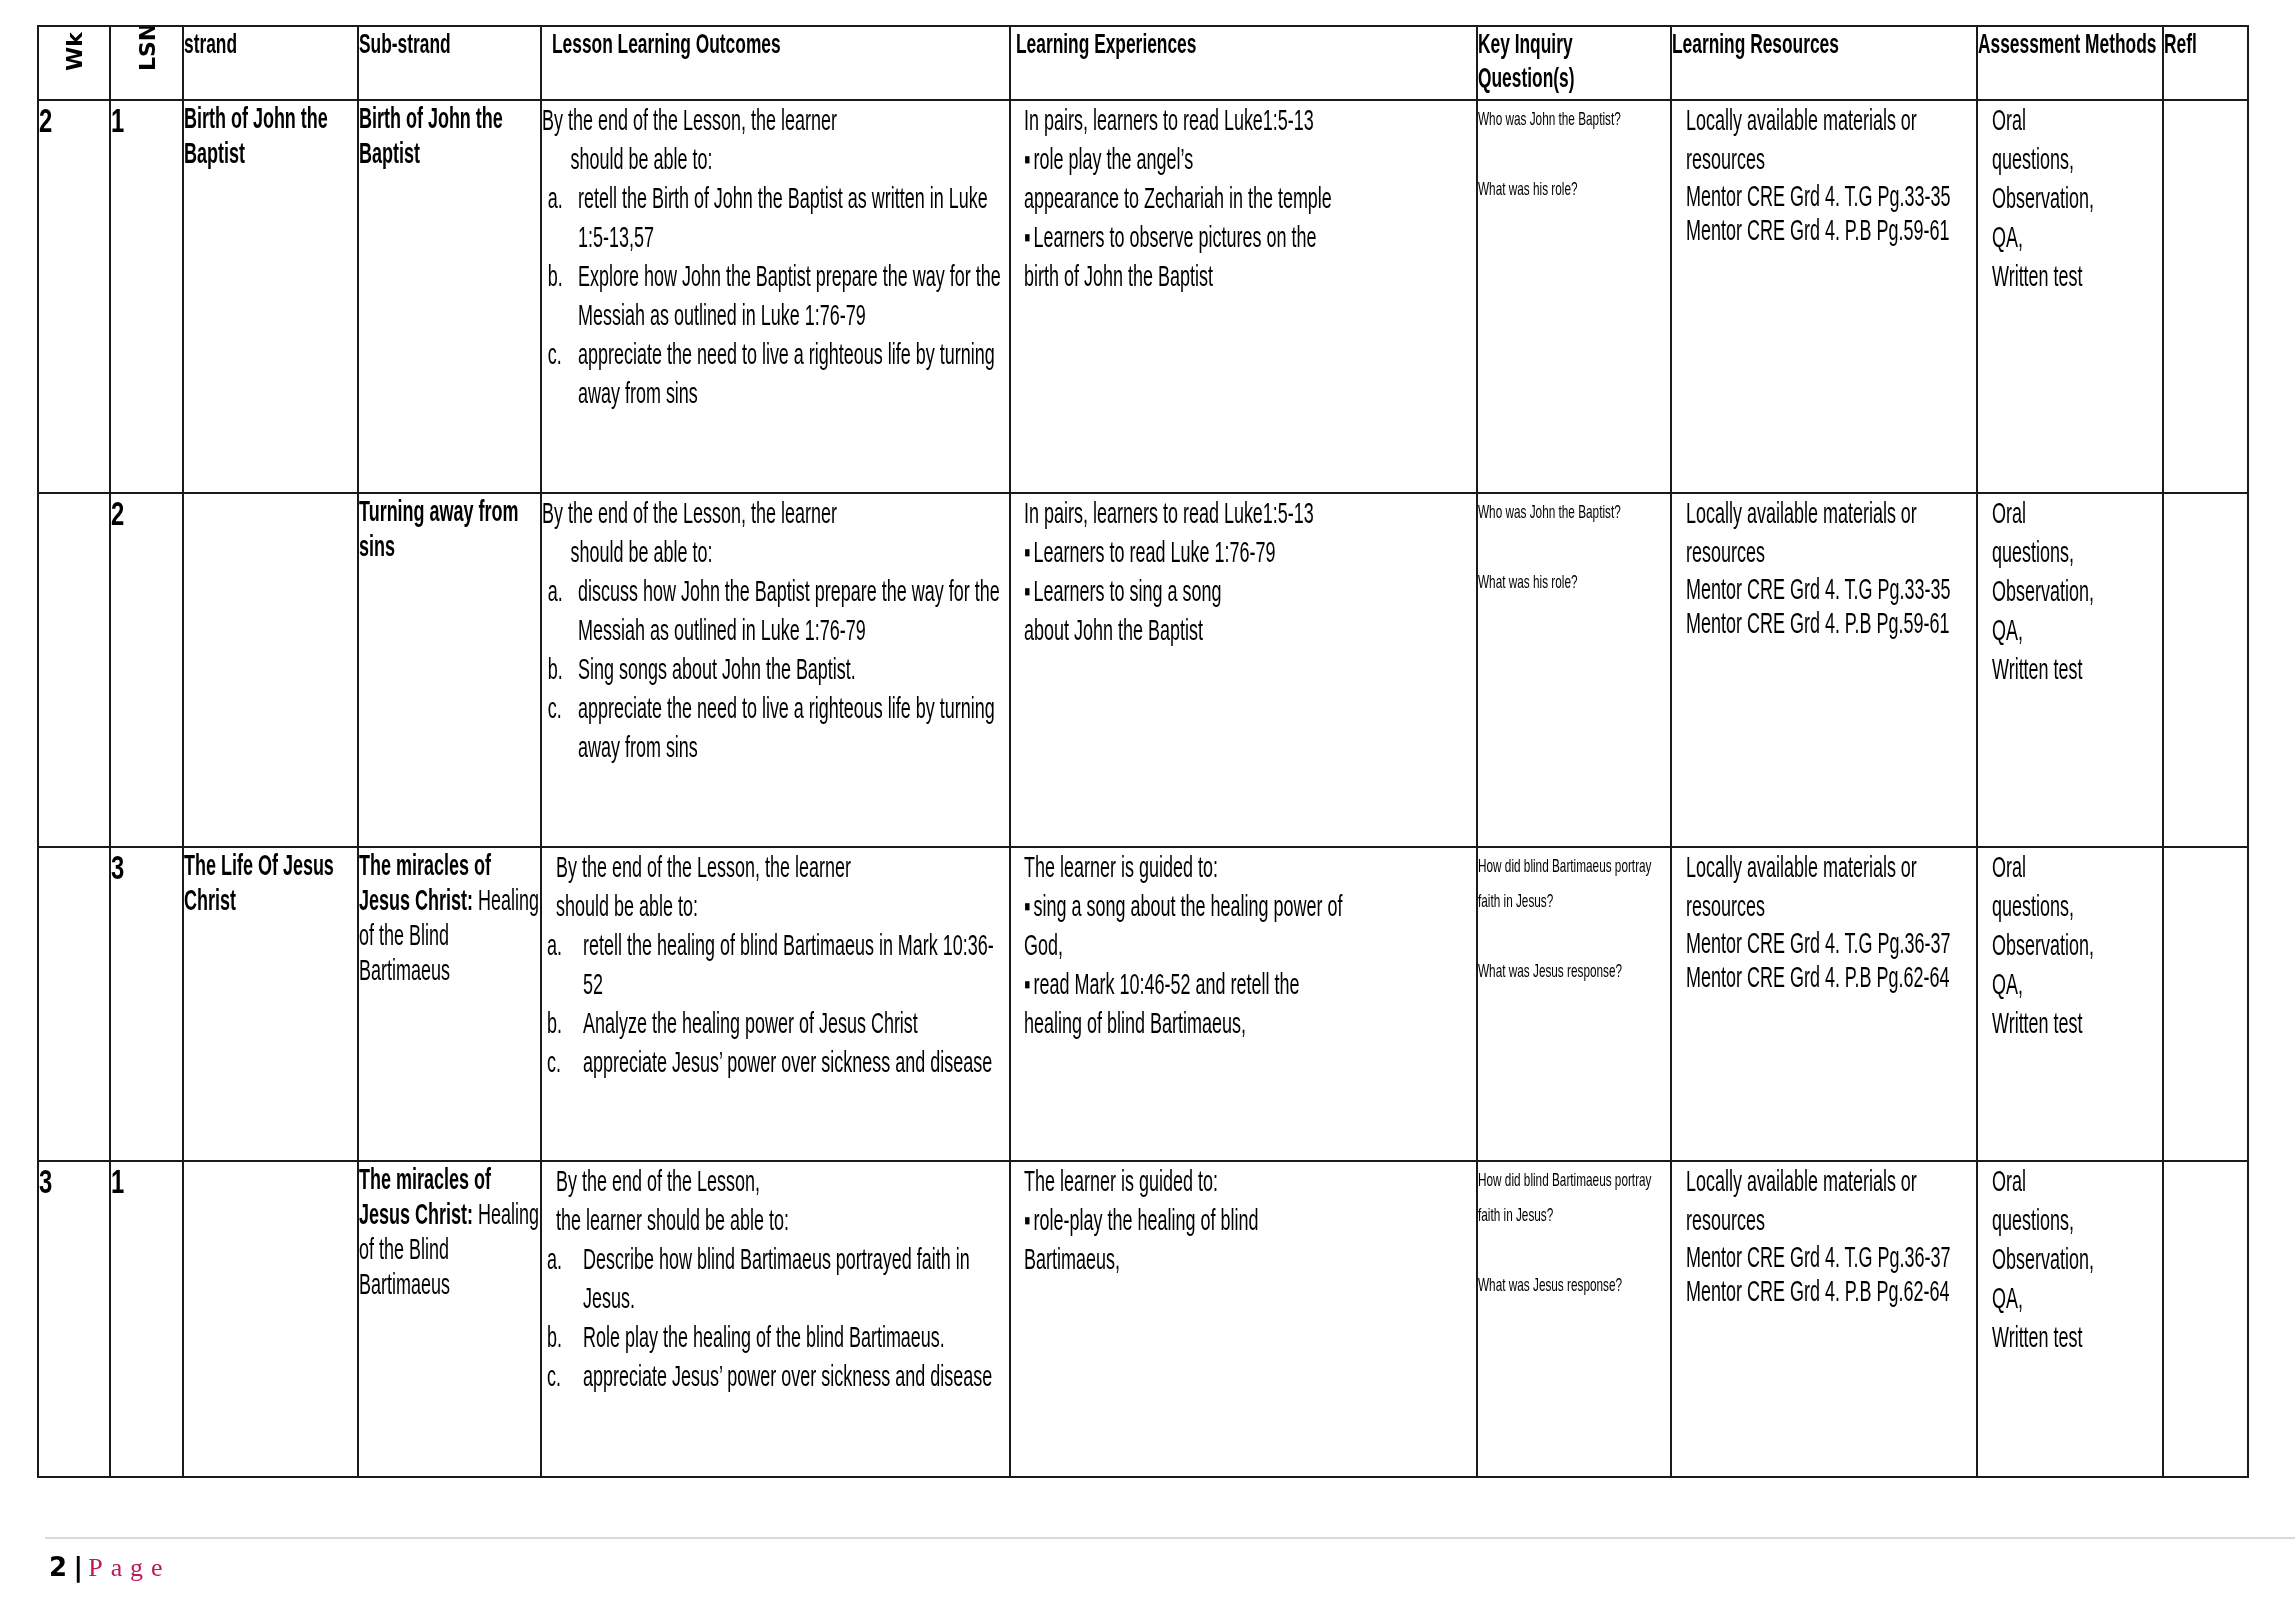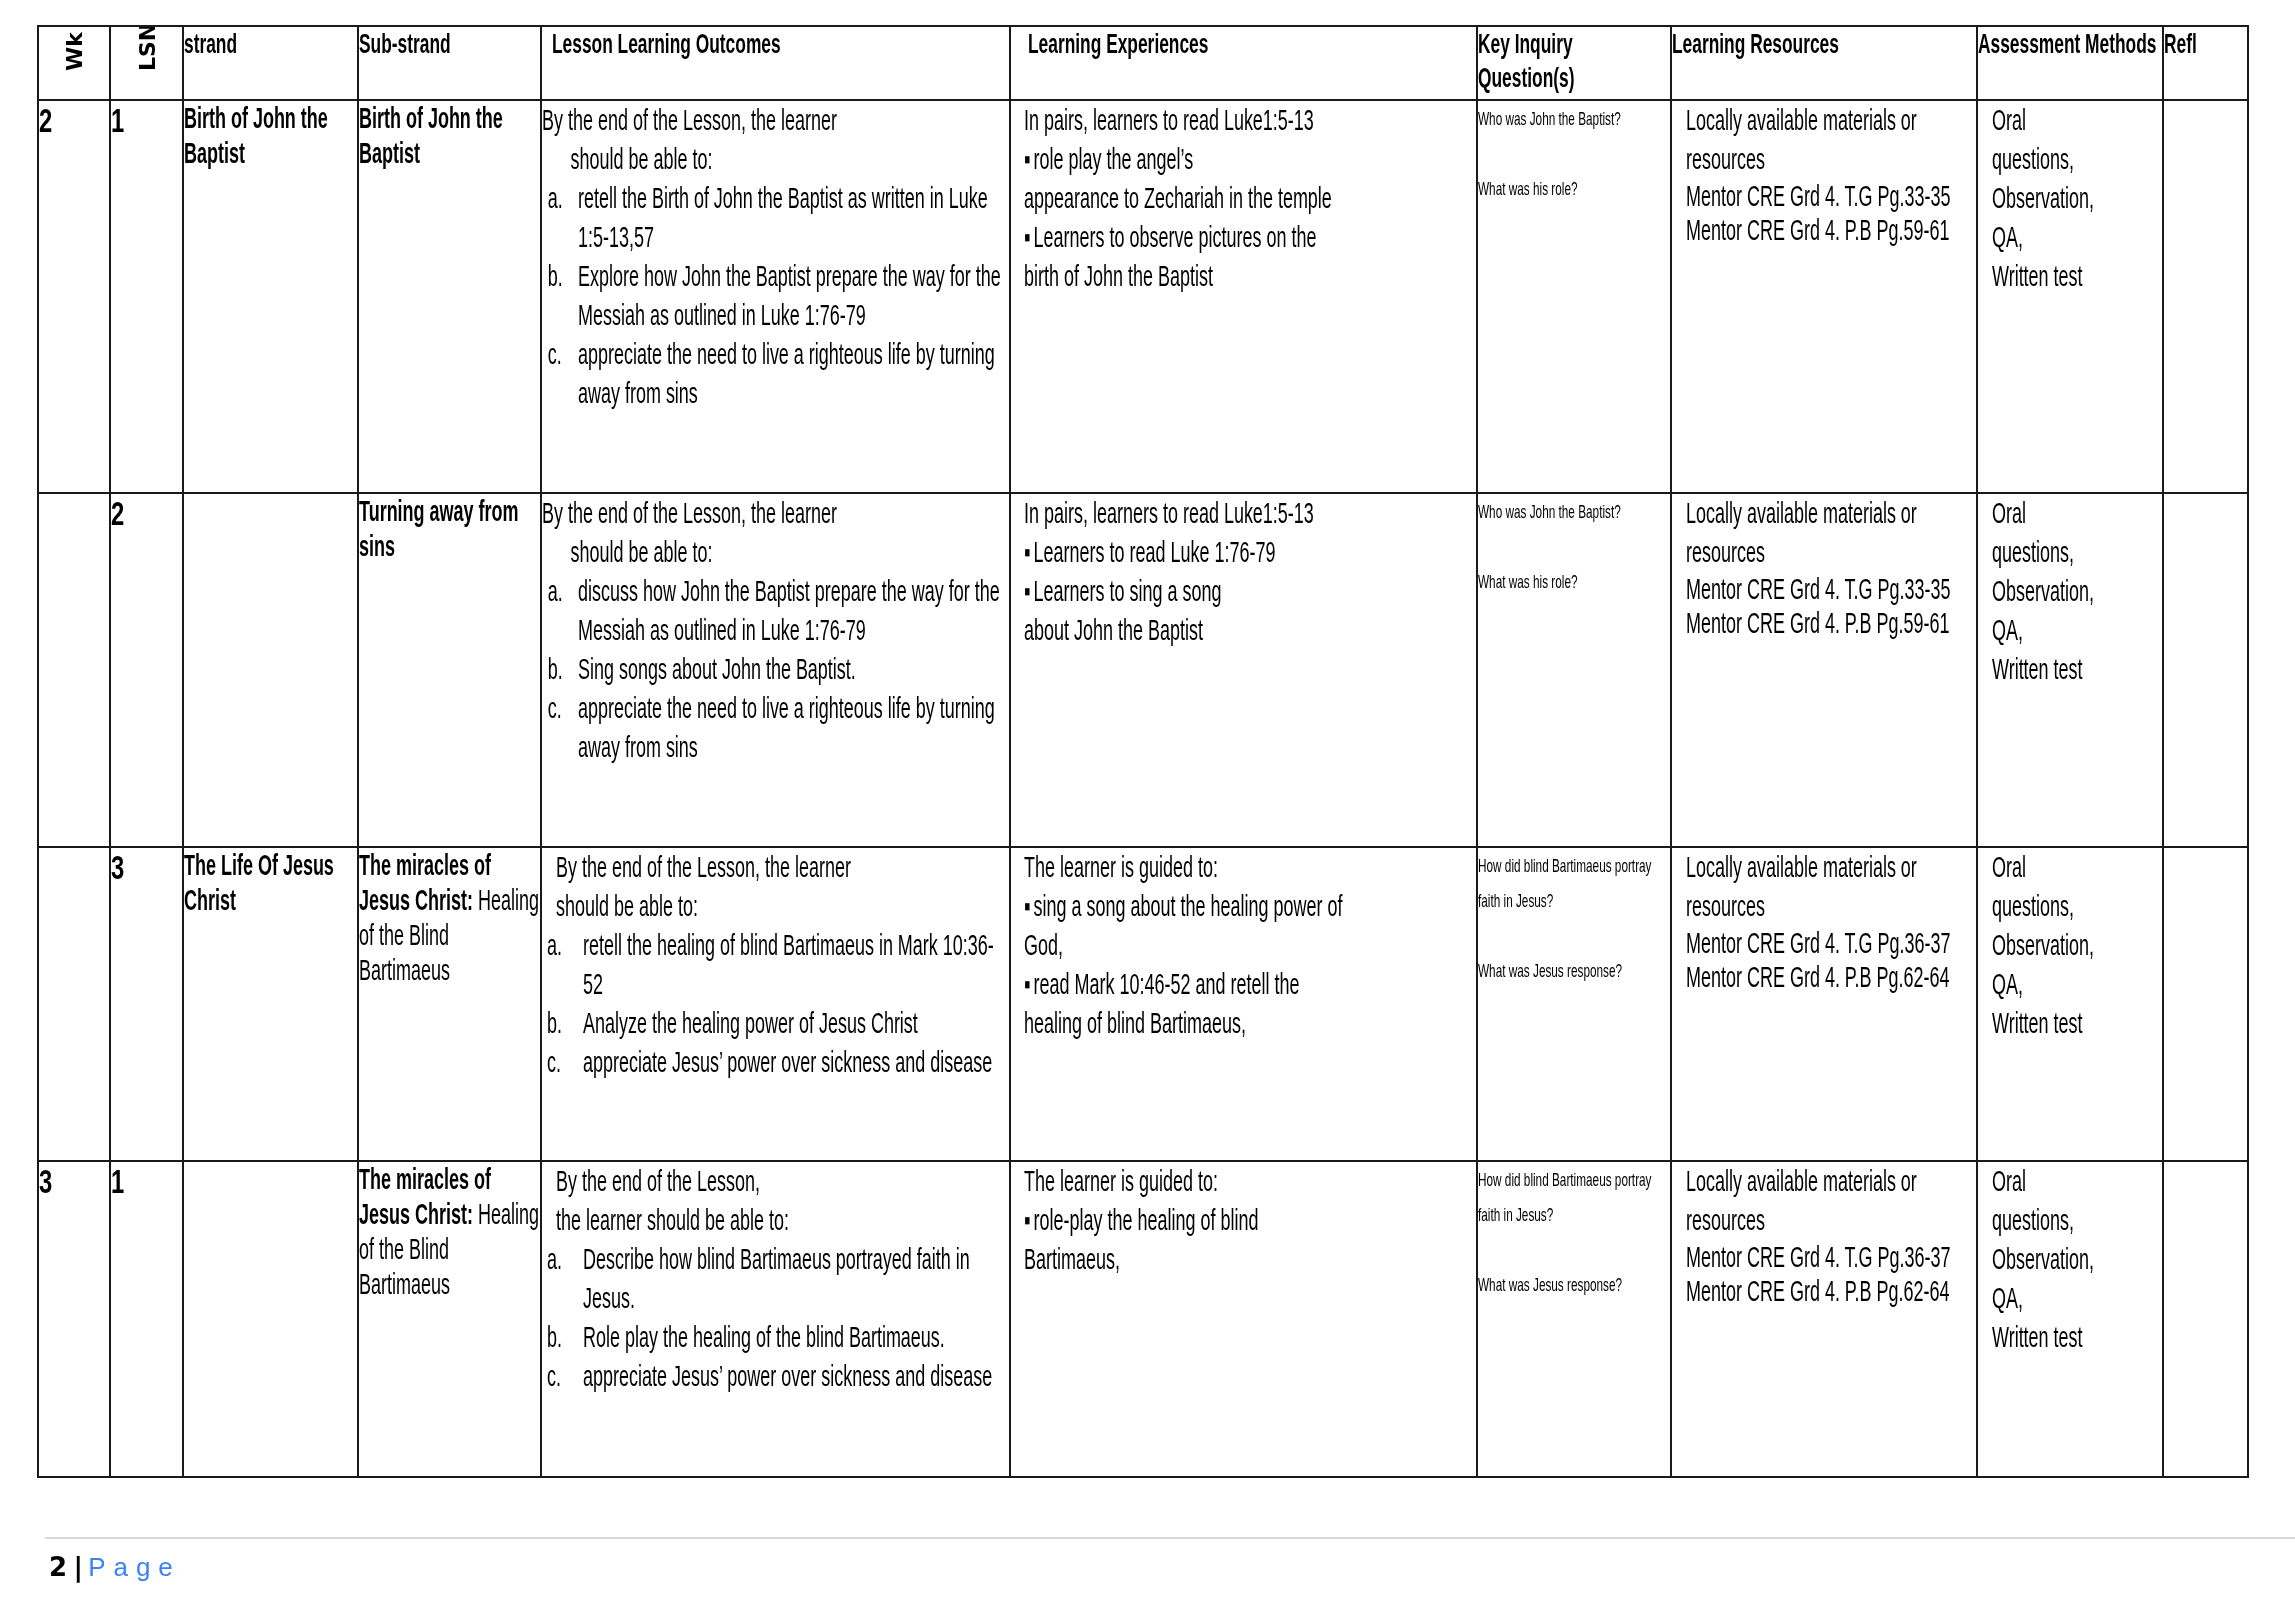--- a/index.html
+++ b/index.html
@@ -29,21 +29,21 @@
   .kiq .cond { width: 161%; white-space: normal; }
   .lo-list { list-style: none; margin: 0; padding: 0; }
   .lo-list li { position: relative; padding-left: 58px; }
   .lo-list li .mk { position: absolute; left: 9.2px; top: 0; }
   .gap { height: 35px; }
   .bullet::before { content: "\25AA"; font-size: 29px; margin-right: 5.2px; }
   .footer-line { position: absolute; left: 45px; top: 1537px; width: 2250px; height: 2px; background: #d9d9d9; }
   .footer { position: absolute; left: 49px; top: 1548px; font-size: 26px; line-height: 39px; font-family: "DejaVu Sans", sans-serif; }
   .footer .pnum { font-weight: bold; color: #000; }
   .footer .sep { font-weight: bold; color: #000; margin: 0 5.2px 0 6.5px; }
-  .footer .plabel { color: #3b82f6; letter-spacing: 7.9px; font-family: Liberation Sans, sans-serif; }
+  .footer .plabel { color: #be185d; letter-spacing: 7.9px; font-family: Liberation Serif, serif; }
 </style>
 </head>
 <body>
 
 <div class="page">
 <table class="scheme">
   <colgroup>
     <col style="width:72px">
         <col style="width:73px">
         <col style="width:175px">
@@ -69,21 +69,21 @@
           </td>
     <td class="hdr-text">
             <span class="cond">strand</span>
           </td>
     <td class="hdr-text">
             <span class="cond">Sub-strand</span>
           </td>
     <td class="hdr-text" style="padding-left:10px">
             <span class="cond">Lesson Learning Outcomes</span>
           </td>
-    <td class="hdr-text" style="padding-left:17px">
+    <td class="hdr-text" style="padding-left:5px">
             <span class="cond">Learning Experiences</span>
           </td>
     <td class="hdr-text">
             <span class="cond">Key Inquiry Question(s)</span>
           </td>
     <td class="hdr-text">
             <span class="cond">Learning Resources</span>
           </td>
     <td class="hdr-text">
             <span class="cond">Assessment Methods</span>

